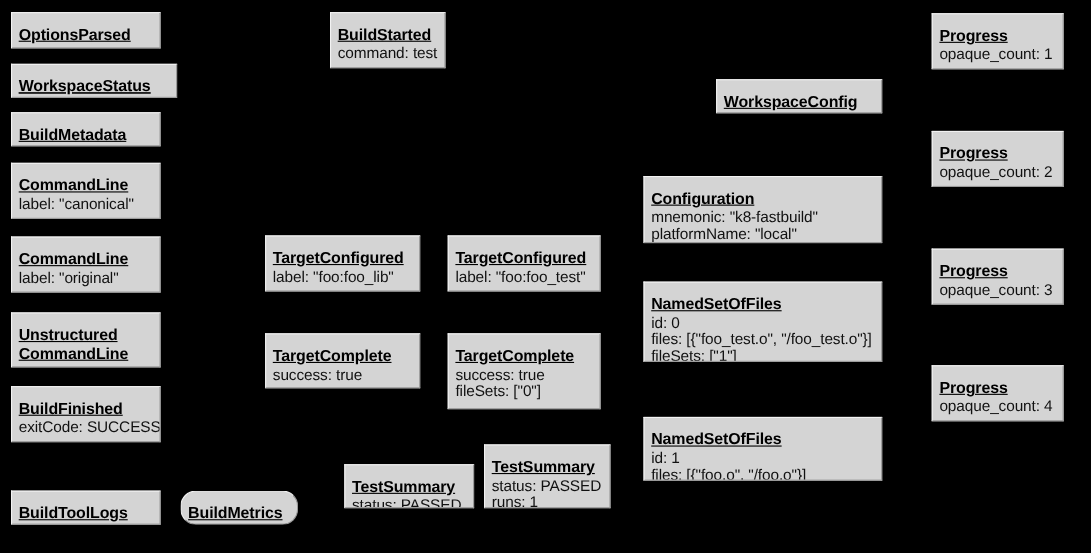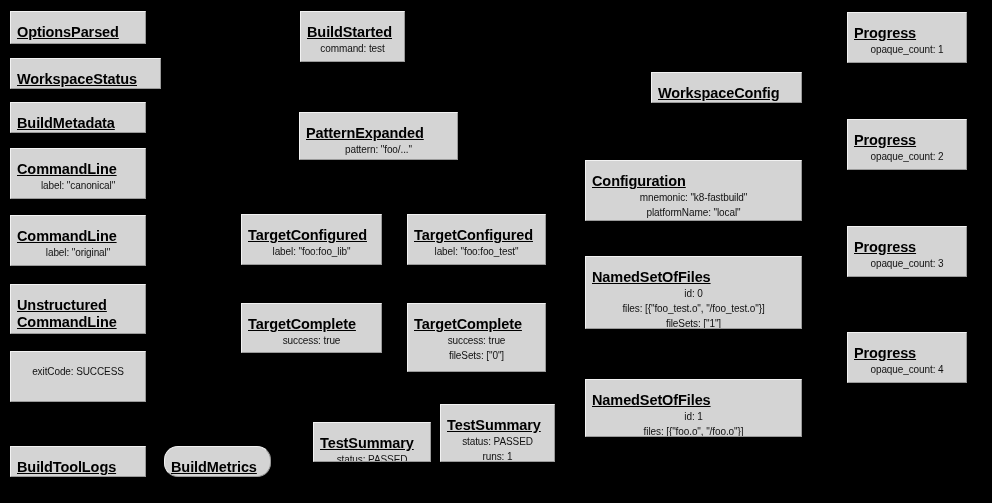--- a/index.html
+++ b/index.html
@@ -39,26 +39,25 @@
     line-height: 17px;
     color: #000000;
     text-decoration: underline;
     white-space: nowrap;
     letter-spacing: -0.1px;
   }
   .node-title.wrap {
     white-space: normal;
   }
   .node-field {
-    font-size: 10px;
+    font-size: 14px;
     line-height: 15px;
     color: #111111;
     white-space: nowrap;
     letter-spacing: -0.1px;
-    text-align: center;
   }
 </style>
 </head>
 <body>
 
 <div id="canvas">
     <div class="node" style="left: 10px; top: 11px; width: 136px; height: 33px;">
       <div class="node-title">OptionsParsed</div>
     </div>
     <div class="node" style="left: 10px; top: 58px; width: 151px; height: 31px; text-decoration: underline;">
@@ -72,35 +71,32 @@
       <div class="node-field">label: "canonical"</div>
     </div>
     <div class="node" style="left: 10px; top: 215px; width: 136px; height: 51px;">
       <div class="node-title">CommandLine</div>
       <div class="node-field">label: "original"</div>
     </div>
     <div class="node" style="left: 10px; top: 284px; width: 136px; height: 50px;">
       <div class="node-title wrap">Unstructured CommandLine</div>
     </div>
     <div class="node" style="left: 10px; top: 351px; width: 136px; height: 51px;">
+      <div class="node-title">BuildFinished</div>
       <div class="node-field">exitCode: SUCCESS</div>
     </div>
     <div class="node" style="left: 10px; top: 446px; width: 136px; height: 31px;">
       <div class="node-title">BuildToolLogs</div>
     </div>
     <div class="node" style="left: 164px; top: 446px; width: 107px; height: 31px; border-radius: 14px;">
       <div class="node-title">BuildMetrics</div>
     </div>
     <div class="node" style="left: 300px; top: 11px; width: 105px; height: 51px;">
       <div class="node-title">BuildStarted</div>
       <div class="node-field">command: test</div>
-    </div>
-    <div class="node" style="left: 299px; top: 112px; width: 159px; height: 48px;">
-      <div class="node-title">PatternExpanded</div>
-      <div class="node-field">pattern: "foo/..."</div>
     </div>
     <div class="node" style="left: 241px; top: 214px; width: 141px; height: 51px;">
       <div class="node-title">TargetConfigured</div>
       <div class="node-field">label: "foo:foo_lib"</div>
     </div>
     <div class="node" style="left: 407px; top: 214px; width: 139px; height: 51px;">
       <div class="node-title">TargetConfigured</div>
       <div class="node-field">label: "foo:foo_test"</div>
     </div>
     <div class="node" style="left: 241px; top: 303px; width: 141px; height: 50px;">

